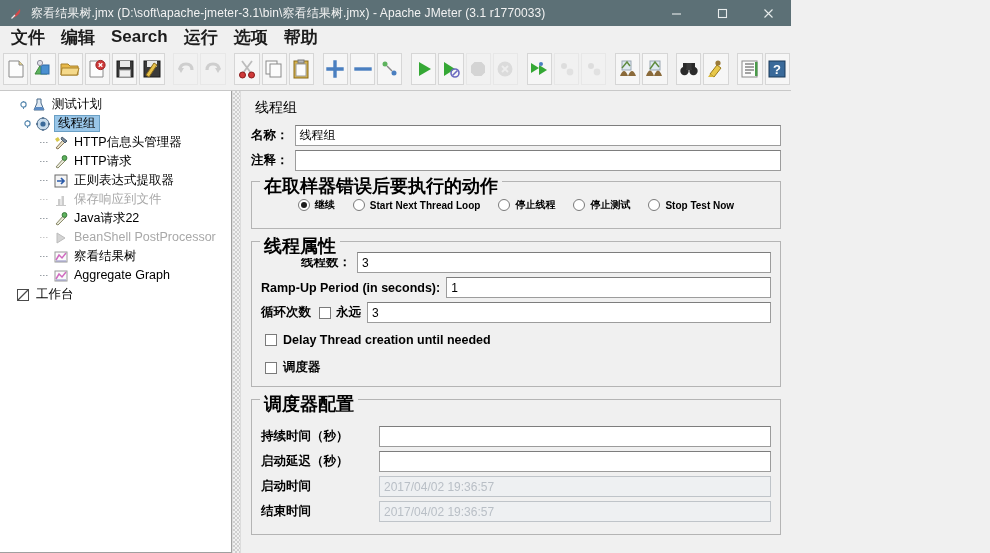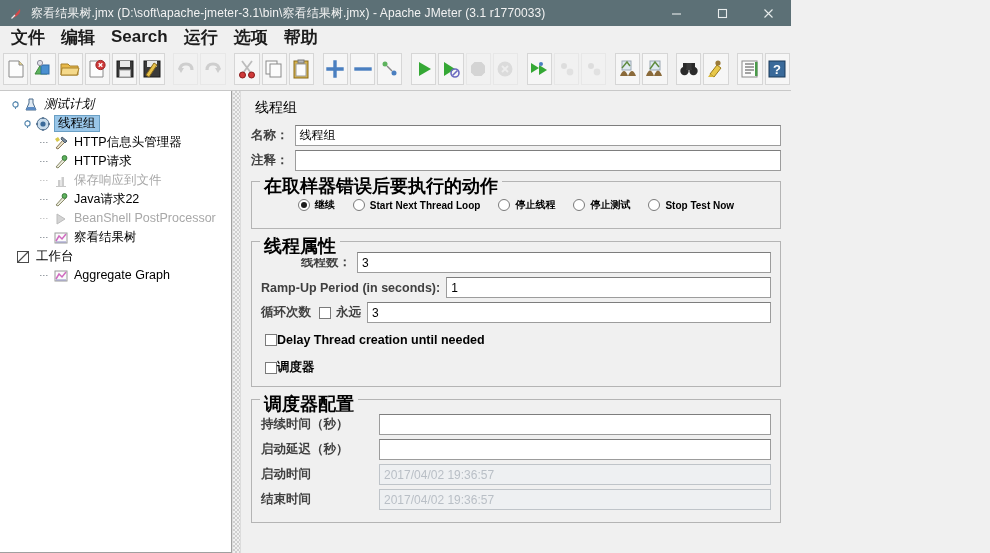--- a/index.html
+++ b/index.html
@@ -152,21 +152,21 @@
     font-size: 14px;
     color: #000;
     margin: 2px 0 8px 4px;
     font-weight: normal;
   }
   .field-row {
     display: flex; align-items: center;
     margin-bottom: 4px;
   }
   .field-label {
-    font-size: 12.5px; color: #404040;
+    font-size: 12.5px; color: #000000;
     white-space: nowrap;
     padding-right: 6px;
     font-weight: bold;
   }
   .txtbox {
     flex: 1 1 auto;
     height: 21px;
     background: #ffffff;
     border: 1px solid #9c9c9c;
     border-top-color: #7d7d7d;
@@ -209,21 +209,21 @@
     display: flex; align-items: center; justify-content: center;
     flex: 0 0 12px;
   }
   .radio-mark.on::after {
     content: "";
     width: 6px; height: 6px; border-radius: 50%;
     background: #1d1d1d;
   }
   .radio-label { font-size: 10px; color: #000; white-space: nowrap; font-weight: bold; }
 
-  .check-row { display: flex; align-items: center; padding: 6px 0 6px 4px; }
+  .check-row { display: flex; align-items: center; gap: 6px; padding: 6px 0 6px 4px; }
   .check-mark {
     width: 12px; height: 12px;
     border: 1px solid #7a7a7a;
     background: #ffffff;
     flex: 0 0 12px;
   }
   .check-label { font-size: 12.5px; color: #000; white-space: nowrap; font-weight: bold; }
 
   .lbl-w1 { width: 118px; }
 </style>
@@ -486,21 +486,21 @@
       </svg>
     </div>
 
   </div>
 
   <div class="main">
 
     <div class="tree-panel">
       <div class="tree">
 
-        <div class="tnode" style="padding-left:8px;font-style:italic;">
+        <div class="tnode" style="padding-left:16px;">
           <div class="handle">
             <svg width="9" height="9" viewBox="0 0 9 9">
                 <circle cx="4.5" cy="4.5" r="2.6" fill="none" stroke="#5a8ab0" stroke-width="1.2"></circle>
                 <path d="M4.5 1 V2 M4.5 7 V9" stroke="#5a8ab0" stroke-width="1"></path>
               </svg>
           </div>
           <div class="tico">
             <svg width="16" height="16" viewBox="0 0 16 16">
               <path d="M6 2 H10 V6 L13 13 H3 L6 6 Z" fill="#dfe9f2" stroke="#4a6a8a" stroke-width="1"></path>
               <path d="M4.5 10 H11.5 L13 13 H3 Z" fill="#5a8ac4"></path>
@@ -550,20 +550,34 @@
           </div>
           <div class="tico">
             <svg width="16" height="16" viewBox="0 0 16 16">
               <path d="M3 13 L11 4 L13 6 L5 14 Z" fill="#e8e8d8" stroke="#8a8a6a"></path>
               <circle cx="11.5" cy="4" r="2.4" fill="#5eb35e" stroke="#3a7a3a"></circle>
             </svg>
           </div>
           <div class="tlabel">HTTP请求</div>
         </div>
 
+        <div class="tnode" style="padding-left:38px;">
+          <div class="handle">
+            <svg width="12" height="19" viewBox="0 0 12 19">
+                <path d="M1 9.5 H10" stroke="#9aa0a6" stroke-width="1" stroke-dasharray="1.5,1.5"></path>
+              </svg>
+          </div>
+          <div class="tico">
+            <svg width="16" height="16" viewBox="0 0 16 16">
+              <rect x="2" y="2" width="12" height="12" fill="#f4f4f4" stroke="#6a6a6a"></rect>
+              <path d="M4 8 H10 M8 5 L11 8 L8 11" stroke="#2a5aaa" stroke-width="1.7" fill="none"></path>
+            </svg>
+          </div>
+          <div class="tlabel">正则表达式提取器</div>
+        </div>
 
         <div class="tnode" style="padding-left:38px;">
           <div class="handle">
             <svg width="12" height="19" viewBox="0 0 12 19">
                 <path d="M1 9.5 H10" stroke="#c8c8c8" stroke-width="1" stroke-dasharray="1.5,1.5"></path>
               </svg>
           </div>
           <div class="tico">
             <svg width="16" height="16" viewBox="0 0 16 16">
               <path d="M3 13 H13 V14 H3 Z" fill="#c8c8c8"></path>
@@ -612,44 +626,44 @@
           <div class="tico">
             <svg width="16" height="16" viewBox="0 0 16 16">
               <rect x="2" y="3" width="12" height="10" fill="#fbfbfb" stroke="#9a9a9a"></rect>
               <path d="M3 11 L6 6 L9 9 L13 4" stroke="#d06ac0" stroke-width="1.5" fill="none"></path>
               <path d="M3 12 H13" stroke="#8a8ac0" stroke-width="1"></path>
             </svg>
           </div>
           <div class="tlabel">察看结果树</div>
         </div>
 
-        <div class="tnode" style="padding-left:14px;">
-          <div class="tico">
-            <svg width="16" height="16" viewBox="0 0 16 16">
-              <rect x="2.5" y="2.5" width="11" height="11" fill="#ffffff" stroke="#4a4a4a"></rect>
-              <path d="M3 13 L13 3" stroke="#4a4a4a" stroke-width="1.2"></path>
-            </svg>
-          </div>
-          <div class="tlabel">工作台</div>
-        </div>
-
         <div class="tnode" style="padding-left:38px;">
           <div class="handle">
             <svg width="12" height="19" viewBox="0 0 12 19">
                 <path d="M1 9.5 H10" stroke="#9aa0a6" stroke-width="1" stroke-dasharray="1.5,1.5"></path>
               </svg>
           </div>
           <div class="tico">
             <svg width="16" height="16" viewBox="0 0 16 16">
               <rect x="2" y="3" width="12" height="10" fill="#fbfbfb" stroke="#9a9a9a"></rect>
               <path d="M3 11 L6 6 L9 9 L13 4" stroke="#d06ac0" stroke-width="1.5" fill="none"></path>
               <path d="M3 12 H13" stroke="#8a8ac0" stroke-width="1"></path>
             </svg>
           </div>
           <div class="tlabel">Aggregate Graph</div>
+        </div>
+
+        <div class="tnode" style="padding-left:14px;">
+          <div class="tico">
+            <svg width="16" height="16" viewBox="0 0 16 16">
+              <rect x="2.5" y="2.5" width="11" height="11" fill="#ffffff" stroke="#4a4a4a"></rect>
+              <path d="M3 13 L13 3" stroke="#4a4a4a" stroke-width="1.2"></path>
+            </svg>
+          </div>
+          <div class="tlabel">工作台</div>
         </div>
 
       </div>
     </div>
 
     <div class="splitter"></div>
 
     <div class="right-panel">
 
       <div class="panel-title">线程组</div>
@@ -717,21 +731,21 @@
 
         <div class="check-row">
           <div class="check-mark"></div>
           <div class="check-label">调度器</div>
         </div>
       </div>
 
       <div class="group" style="margin-top:12px;padding-bottom:12px;">
         <div class="glegend">调度器配置</div>
 
-        <div class="field-row" style="margin-top:8px;">
+        <div class="field-row" style="margin-top:20px;">
           <div class="field-label lbl-w1">持续时间（秒）</div>
           <div class="txtbox"></div>
         </div>
 
         <div class="field-row">
           <div class="field-label lbl-w1">启动延迟（秒）</div>
           <div class="txtbox"></div>
         </div>
 
         <div class="field-row">

